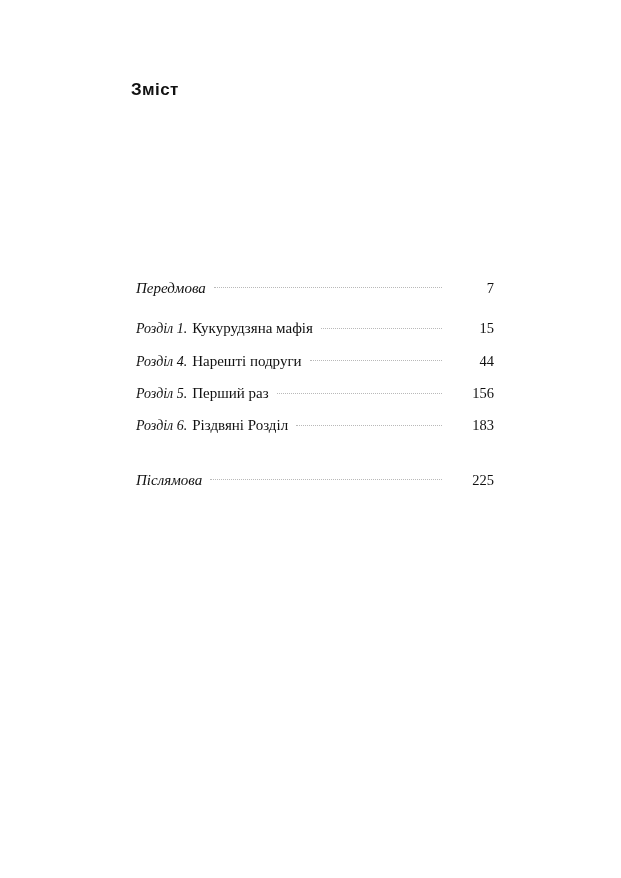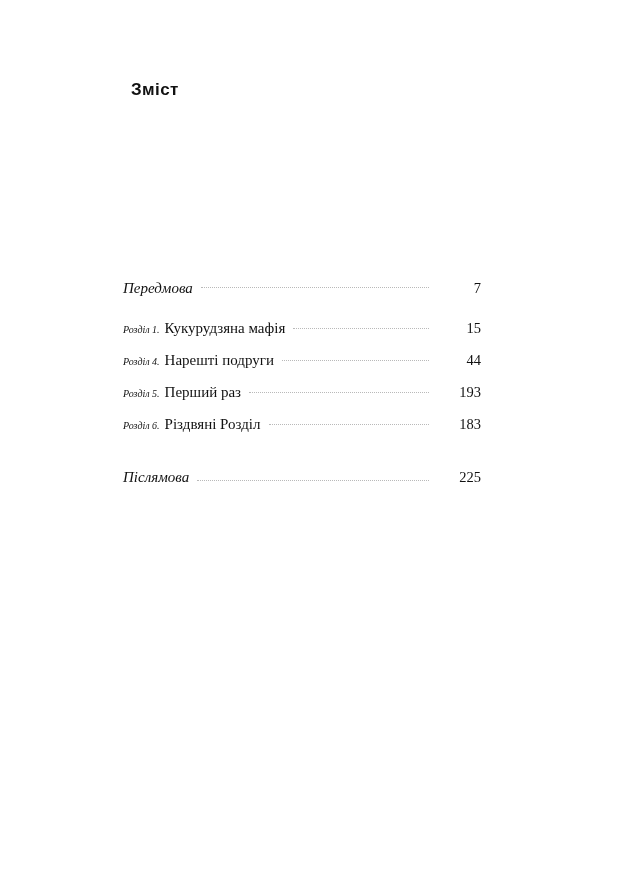--- a/index.html
+++ b/index.html
@@ -26,48 +26,47 @@
     left: 131px;
     top: 80px;
     font-family: "Liberation Sans", sans-serif;
     font-size: 17px;
     font-weight: bold;
     letter-spacing: 0.4px;
     color: #111111;
   }
   .toc-list {
     position: absolute;
-    left: 123px;
+    left: 136px;
     top: 278px;
     width: 358px;
   }
   .toc-row {
     display: flex;
     align-items: baseline;
     width: 100%;
     font-size: 14.5px;
     line-height: 1.2;
   }
   .toc-row.gap-front {
     margin-bottom: 22px;
   }
   .toc-row.spaced {
     margin-bottom: 13px;
   }
   .toc-row.gap-back {
     margin-top: 35px;
-    align-items: center;
   }
   .entry-label {
     white-space: nowrap;
   }
   .chapter-num {
     font-style: italic;
     font-family: "Liberation Serif", serif;
-    font-size: 10px;
+    font-size: 14px;
     margin-right: 5px;
   }
   .entry-title {
     font-family: "Liberation Serif", serif;
     font-size: 15px;
   }
   .entry-title.italic {
     font-style: italic;
   }
   .leader {
@@ -114,21 +113,21 @@
         <span class="page-num">15</span>
       </div>
       <div class="toc-row spaced">
         <span class="entry-label"><span class="chapter-num">Розділ 4.</span><span class="entry-title">Нарешті подруги</span></span>
         <span class="leader"></span>
         <span class="page-num">44</span>
       </div>
       <div class="toc-row spaced">
         <span class="entry-label"><span class="chapter-num">Розділ 5.</span><span class="entry-title">Перший раз</span></span>
         <span class="leader"></span>
-        <span class="page-num">193</span>
+        <span class="page-num">156</span>
       </div>
       <div class="toc-row spaced">
         <span class="entry-label"><span class="chapter-num">Розділ 6.</span><span class="entry-title">Різдвяні Розділ</span></span>
         <span class="leader"></span>
         <span class="page-num">183</span>
       </div>
       <div class="toc-row gap-back">
         <span class="entry-label"><span class="entry-title italic">Післямова</span></span>
         <span class="leader"></span>
         <span class="page-num">225</span>

